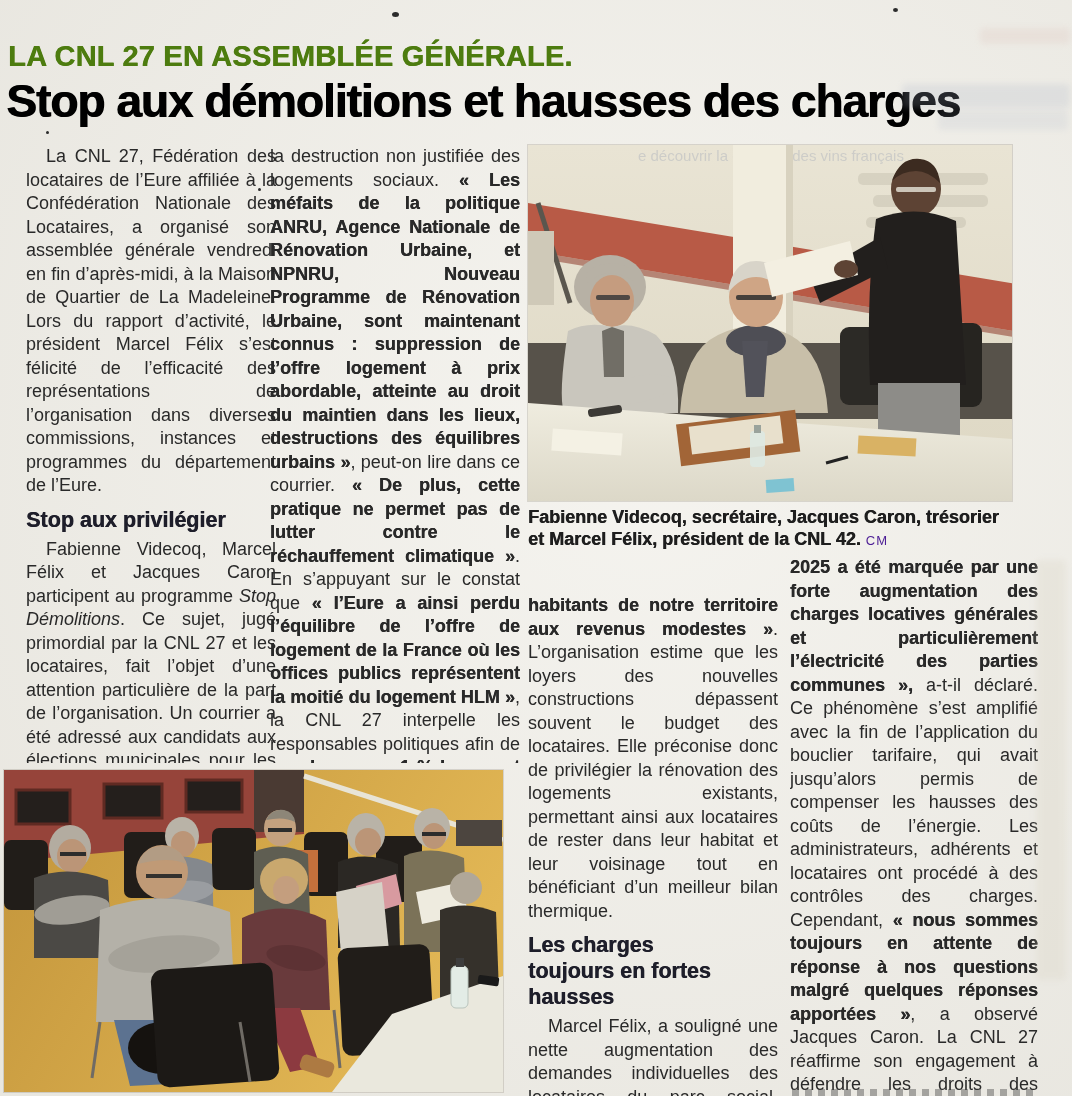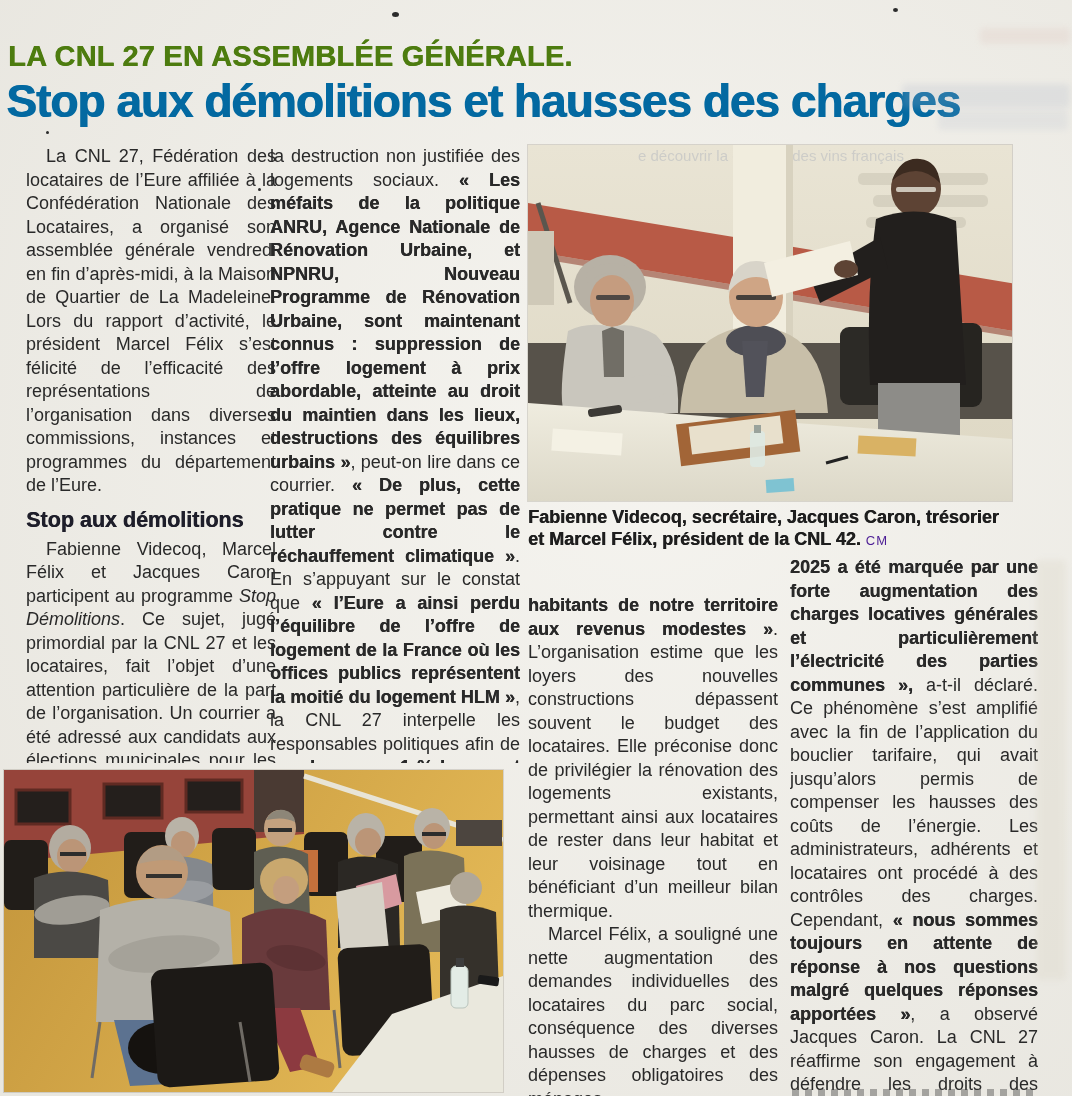--- a/index.html
+++ b/index.html
@@ -9,21 +9,21 @@
       radial-gradient(ellipse at 60% 40%, rgba(255,255,255,.35), rgba(0,0,0,.03) 90%),
       #f0eee7;
     font-family:"Liberation Sans",sans-serif;color:#272727;
   }
   .abs{position:absolute;}
   .kicker{
     left:8px;top:40px;font-size:29px;font-weight:700;color:#4d7c0f;
     letter-spacing:.2px;text-shadow:.6px 0 0 currentColor;
   }
   .headline{
-    left:6px;top:74px;width:1050px;font-size:46px;font-weight:700;color:#0369a1;
+    left:6px;top:74px;width:1050px;font-size:46px;font-weight:700;color:#000000;
     letter-spacing:-1px;text-shadow:.9px 0 0 currentColor;
   }
   .col{
     width:250px;font-size:18px;line-height:23.5px;text-align:justify;color:#292929;
     overflow:hidden;
   }
   .col p{margin:0;}
   .indent{text-indent:20px;}
   .bq{font-weight:700;text-shadow:.3px 0 0 currentColor;}
   .it{font-style:italic;}
@@ -46,21 +46,21 @@
   .ghost{position:absolute;filter:blur(3px);border-radius:4px;}
 </style>
 </head>
 <body>
 
 <div class="abs kicker">LA CNL 27 EN ASSEMBLÉE GÉNÉRALE.</div>
 <div class="abs headline">Stop aux démolitions et hausses des charges</div>
 
 <div class="abs col" style="left:26px;top:145px;height:618px;">
   <p class="indent"><span>La CNL 27, Fédération des locataires de l’Eure affiliée à la Confédération Nationale des Locataires, a organisé son assemblée générale vendredi en fin d’après-midi, à la Maison de Quartier de La Madeleine. Lors du rapport d’activité, le président Marcel Félix s’est félicité de l’efficacité des représentations de l’organisation dans diverses commissions, instances et programmes du département de l’Eure.</span></p>
-  <div class="subhead">Stop aux démolitions</div>
+  <div class="subhead">Stop aux privilégier</div>
   <p class="indent"><span>Fabienne Videcoq, Marcel Félix et Jacques Caron participent au programme </span><span class="it">Stop Démolitions</span><span>. Ce sujet, jugé primordial par la CNL 27 et les locataires, fait l’objet d’une attention particulière de la part de l’organisation. Un courrier a été adressé aux candidats aux élections municipales pour les sensibiliser à la nécessité de mettre un terme à</span></p>
 </div>
 
 <div class="abs col" style="left:270px;top:145px;height:618px;">
   <p><span>la destruction non justifiée des logements sociaux. </span><span class="bq">« Les méfaits de la politique ANRU, Agence Nationale de Rénovation Urbaine, et NPNRU, Nouveau Programme de Rénovation Urbaine, sont maintenant connus : suppression de l’offre logement à prix abordable, atteinte au droit du maintien dans les lieux, destructions des équilibres urbains »</span><span>, peut-on lire dans ce courrier. </span><span class="bq">« De plus, cette pratique ne permet pas de lutter contre le réchauffement climatique »</span><span>. En s’appuyant sur le constat que </span><span class="bq">« l’Eure a ainsi perdu l’équilibre de l’offre de logement de la France où les offices publics représentent la moitié du logement HLM »</span><span>, la CNL 27 interpelle les responsables politiques afin de </span><span class="bq">« redonner au 1 % logement (en fait 0,45 %) son objet initial : aider à loger décemment les</span></p>
 </div>
 
 <div class="abs photo" style="left:528px;top:145px;width:484px;height:356px;">
 <svg width="484" height="356" viewBox="0 0 484 356" xmlns="http://www.w3.org/2000/svg">
   <defs>
@@ -138,20 +138,21 @@
 </svg>
 </div>
 
 <div class="abs caption">
   <span>Fabienne Videcoq, secrétaire, Jacques Caron, trésorier et Marcel Félix, président de la CNL 42.</span>
   <span class="credit">CM</span>
 </div>
 
 <div class="abs col" style="left:528px;top:594px;height:534px;">
   <p><span class="bq">habitants de notre territoire aux revenus modestes »</span><span>. L’organisation estime que les loyers des nouvelles constructions dépassent souvent le budget des locataires. Elle préconise donc de privilégier la rénovation des logements existants, permettant ainsi aux locataires de rester dans leur habitat et leur voisinage tout en bénéficiant d’un meilleur bilan thermique.</span></p>
+  <div class="subhead" style="width:210px;">Les charges toujours en fortes hausses</div>
   <p class="indent"><span>Marcel Félix, a souligné une nette augmentation des demandes individuelles des locataires du parc social, conséquence des diverses hausses de charges et des dépenses obligatoires des ménages. </span></p>
   <div class="cutline"></div>
 </div>
 
 <div class="abs col" style="left:790px;top:556px;width:248px;height:540px;">
   <p><span class="bq">2025 a été marquée par une forte augmentation des charges locatives générales et particulièrement l’électricité des parties communes »,</span><span> a-t-il déclaré. Ce phénomène s’est amplifié avec la fin de l’application du bouclier tarifaire, qui avait jusqu’alors permis de compenser les hausses des coûts de l’énergie. Les administrateurs, adhérents et locataires ont procédé à des contrôles des charges. Cependant, </span><span class="bq">« nous sommes toujours en attente de réponse à nos questions malgré quelques réponses apportées »</span><span>, a observé Jacques Caron. La CNL 27 réaffirme son engagement à défendre les droits des locataires du département et à préserver les acquis</span></p>
   <div class="cutline"></div>
 </div>
 
 <div class="abs photo" style="left:4px;top:770px;width:499px;height:322px;">

